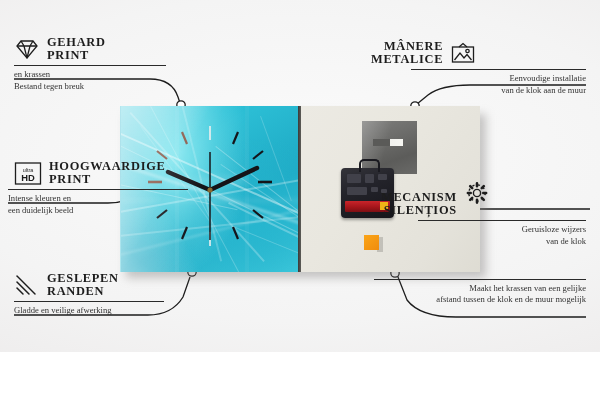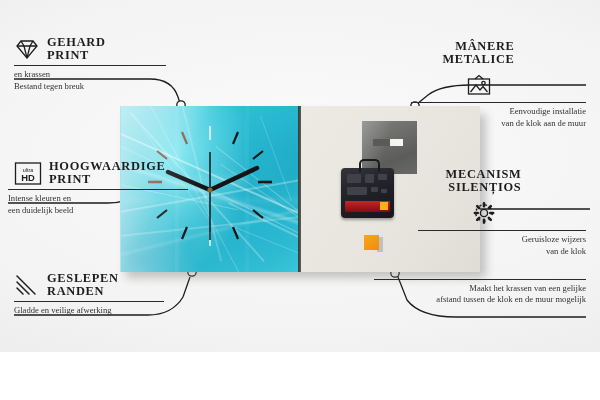--- a/index.html
+++ b/index.html
@@ -12,21 +12,21 @@
     position:relative;width:600px;height:352px;overflow:hidden;
     background:
       radial-gradient(ellipse 140% 110% at 50% 45%, #fbfbfb 0%, #f4f4f4 42%, #eceaea 72%, #e4e2e1 100%);
   }
   
   #lines{position:absolute;left:0;top:0;width:600px;height:400px;}
 
   
   .feat{position:absolute;}
   .feat .hdr{display:flex;align-items:center;gap:7px;}
-  .feat.right .hdr{justify-content:flex-start;flex-direction:column;}
+  .feat.right .hdr{justify-content:flex-start;}
   .titles{display:flex;flex-direction:column;line-height:1.06;}
   .t-line{
     font-family:"Liberation Serif", serif;
     font-size:12.4px;font-weight:700;letter-spacing:.7px;
     color:#1d1d1d;white-space:nowrap;
   }
   .feat.right .t-line{text-align:right;}
   .rule{height:1px;background:#2a2a2a;margin-top:3px;}
   .sub{
     font-family:"Liberation Serif", serif;
@@ -275,21 +275,21 @@
     </div>
     <div class="rule" style="width:175px;margin-left:40px;"></div>
     <div class="sub">
       <div>Eenvoudige installatie</div>
       <div>van de klok aan de muur</div>
     </div>
   </div>
 
   <div class="feat right" style="right:14px;top:168px;width:205px;">
     <div class="hdr">
-      <span class="titles" style="align-items:flex-end;">
+      <span class="titles" style="align-items:flex-end;margin-top:23px;">
         <span class="t-line">MECANISM</span>
         <span class="t-line">SILENȚIOS</span>
       </span>
       <span class="ico">
         <svg viewBox="0 0 26 24">
             <g fill="none" stroke="#1d1d1d" stroke-width="1.4">
           <circle cx="13" cy="12" r="3.6"></circle>
           <path d="M13 2.4 L13 5.2 M13 18.8 L13 21.6 M3.9 12 L6.7 12 M19.3 12 L22.1 12
                    M6.2 5.2 L8.2 7.2 M17.8 16.8 L19.8 18.8 M6.2 18.8 L8.2 16.8 M17.8 7.2 L19.8 5.2" stroke-width="2.6" stroke-linecap="round"></path>
           <circle cx="13" cy="12" r="8.2" stroke-dasharray="2.2 3.4"></circle>

